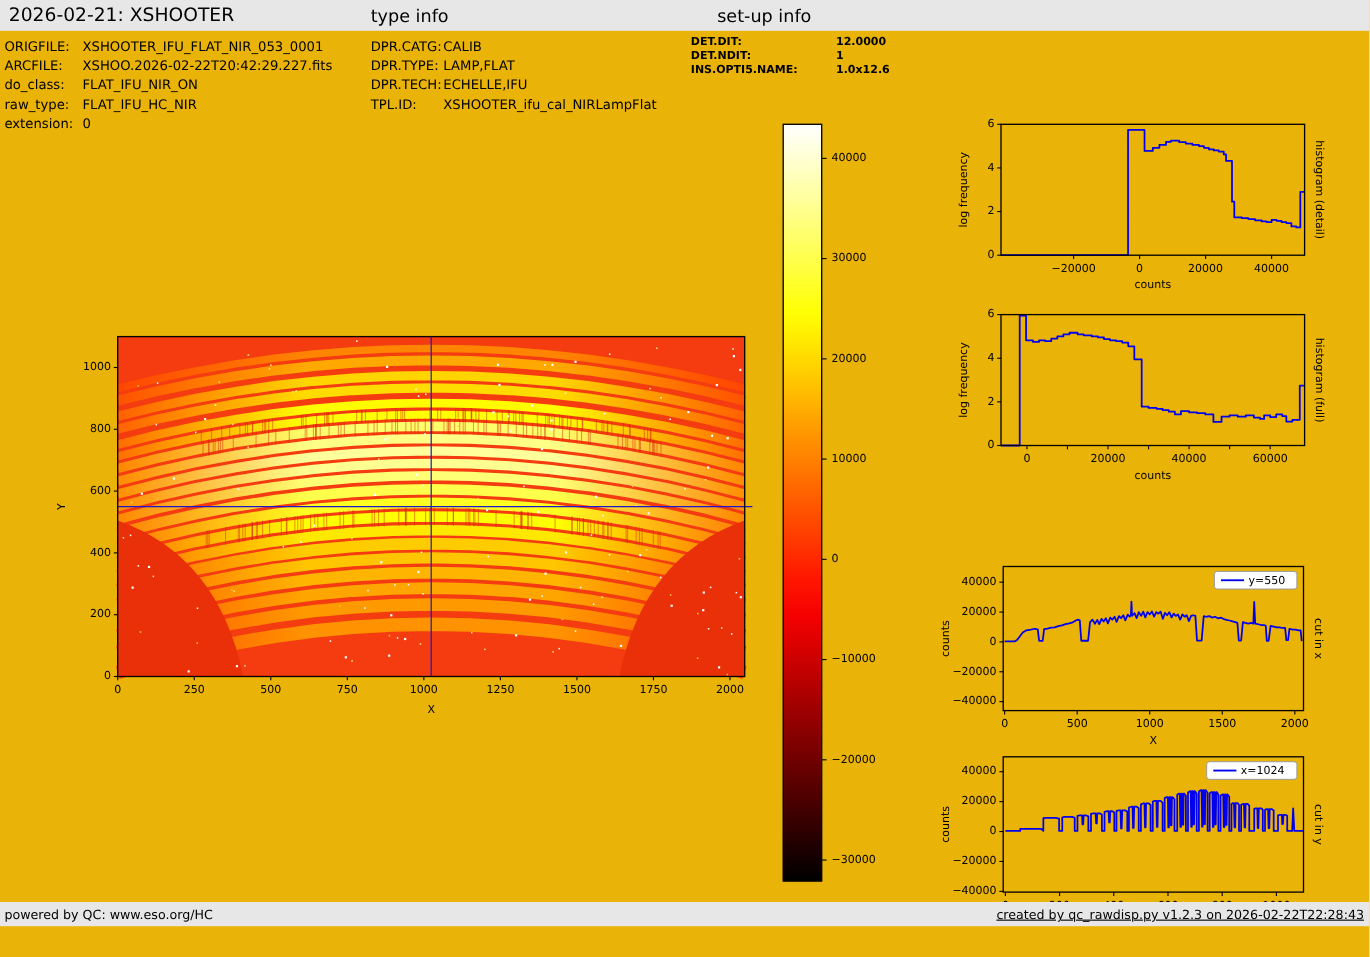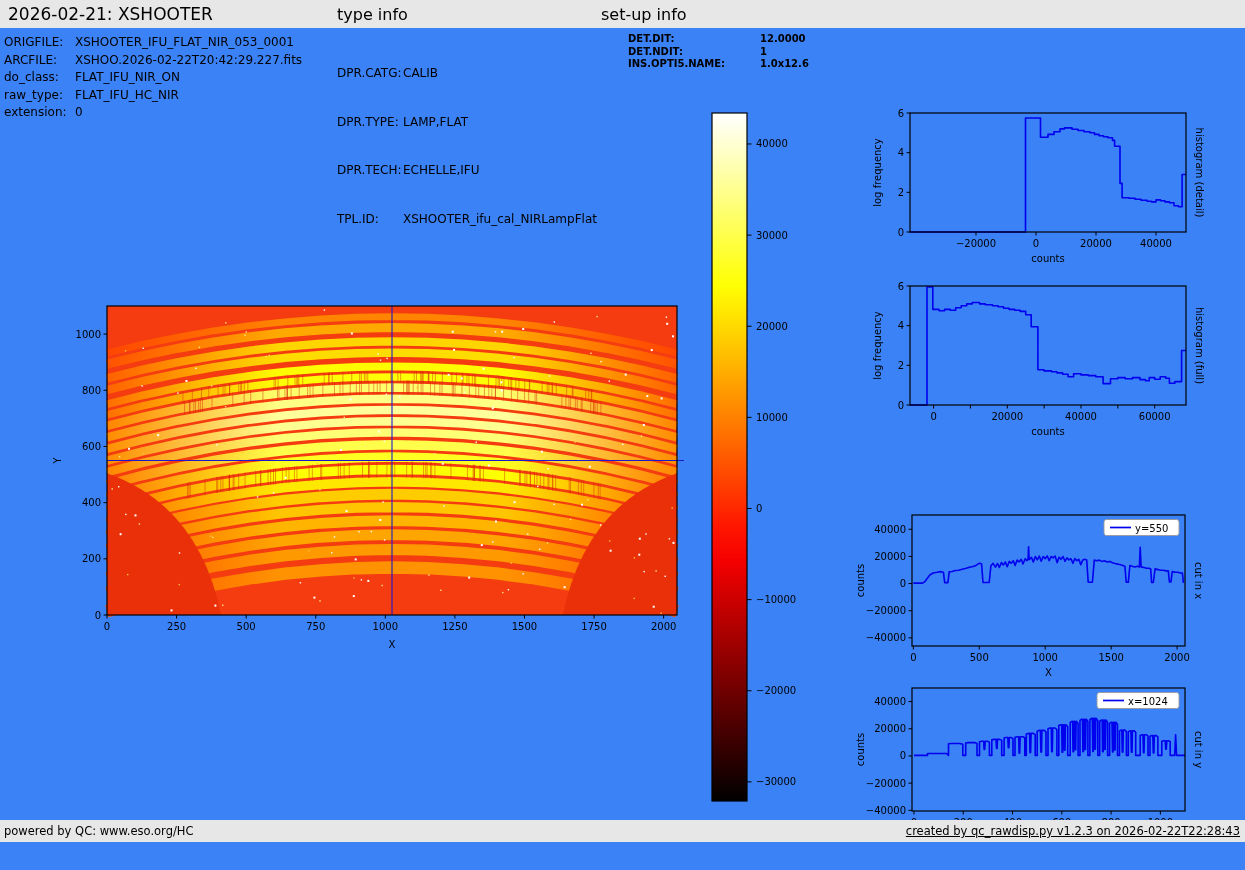--- a/index.html
+++ b/index.html
@@ -1,46 +1,46 @@
 <!DOCTYPE html>
 <html><head>
 <meta charset="utf-8">
 <style>
   html,body{margin:0;padding:0;background:#fff;}
-  #page{position:relative;width:1245px;height:870px;background:#3b82f6;
+  #page{position:relative;width:1245px;height:870px;background:#eab308;
         font-family:"DejaVu Sans","Liberation Sans",sans-serif;color:#000;overflow:hidden;}
   .band{position:absolute;left:0;width:1245px;background:#e7e7e7;}
   #topband{top:0;height:28px;}
   #botband{top:820px;height:22px;}
   #pagetitle{position:absolute;left:8px;top:0;line-height:28px;font-size:17px;}
   .sechead{position:absolute;top:0;line-height:30px;font-size:16px;}
   .infoblock{position:absolute;font-size:12px;}
   .inforow{line-height:17.5px;white-space:nowrap;}
   .ilabel{display:inline-block;}
   #fileinfo{left:4px;top:34px;}  #fileinfo .ilabel{width:71px;}
-  #typeinfo{left:337px;top:34px;} #typeinfo .ilabel{width:66px;margin-top:31px;}
+  #typeinfo{left:337px;top:34px;} #typeinfo .ilabel{width:66px;}
   #setupinfo{left:628px;top:33px;font-size:10px;font-weight:bold;} #setupinfo .inforow{line-height:12.6px;}
   #setupinfo .ilabel{width:132px;}
   .ftext{position:absolute;top:0;line-height:22px;font-size:11.5px;}
   #ftleft{left:4px;} #ftright{right:5px;text-decoration:underline;}
   .chart{position:absolute;}
   svg{overflow:visible;}
   .tick{font:10px "DejaVu Sans",sans-serif;fill:#000;}
   .axlabel{font:10px "DejaVu Sans",sans-serif;fill:#000;}
   .leg{font:10px "DejaVu Sans",sans-serif;fill:#000;}
 </style>
 </head>
 <body>
 
 <div id="page">
 
   <div id="topband" class="band">
     <span id="pagetitle">2026-02-21: XSHOOTER</span>
     <span class="sechead" style="left:337px">type info</span>
-    <span class="sechead" style="left:601px">set-up info</span>
+    <span class="sechead" style="left:652px">set-up info</span>
   </div>
 
   <div id="fileinfo" class="infoblock">
     <div class="inforow"><span class="ilabel">ORIGFILE:</span><span>XSHOOTER_IFU_FLAT_NIR_053_0001</span></div>
     <div class="inforow"><span class="ilabel">ARCFILE:</span><span>XSHOO.2026-02-22T20:42:29.227.fits</span></div>
     <div class="inforow"><span class="ilabel">do_class:</span><span>FLAT_IFU_NIR_ON</span></div>
     <div class="inforow"><span class="ilabel">raw_type:</span><span>FLAT_IFU_HC_NIR</span></div>
     <div class="inforow"><span class="ilabel">extension:</span><span>0</span></div>
   </div>
 

